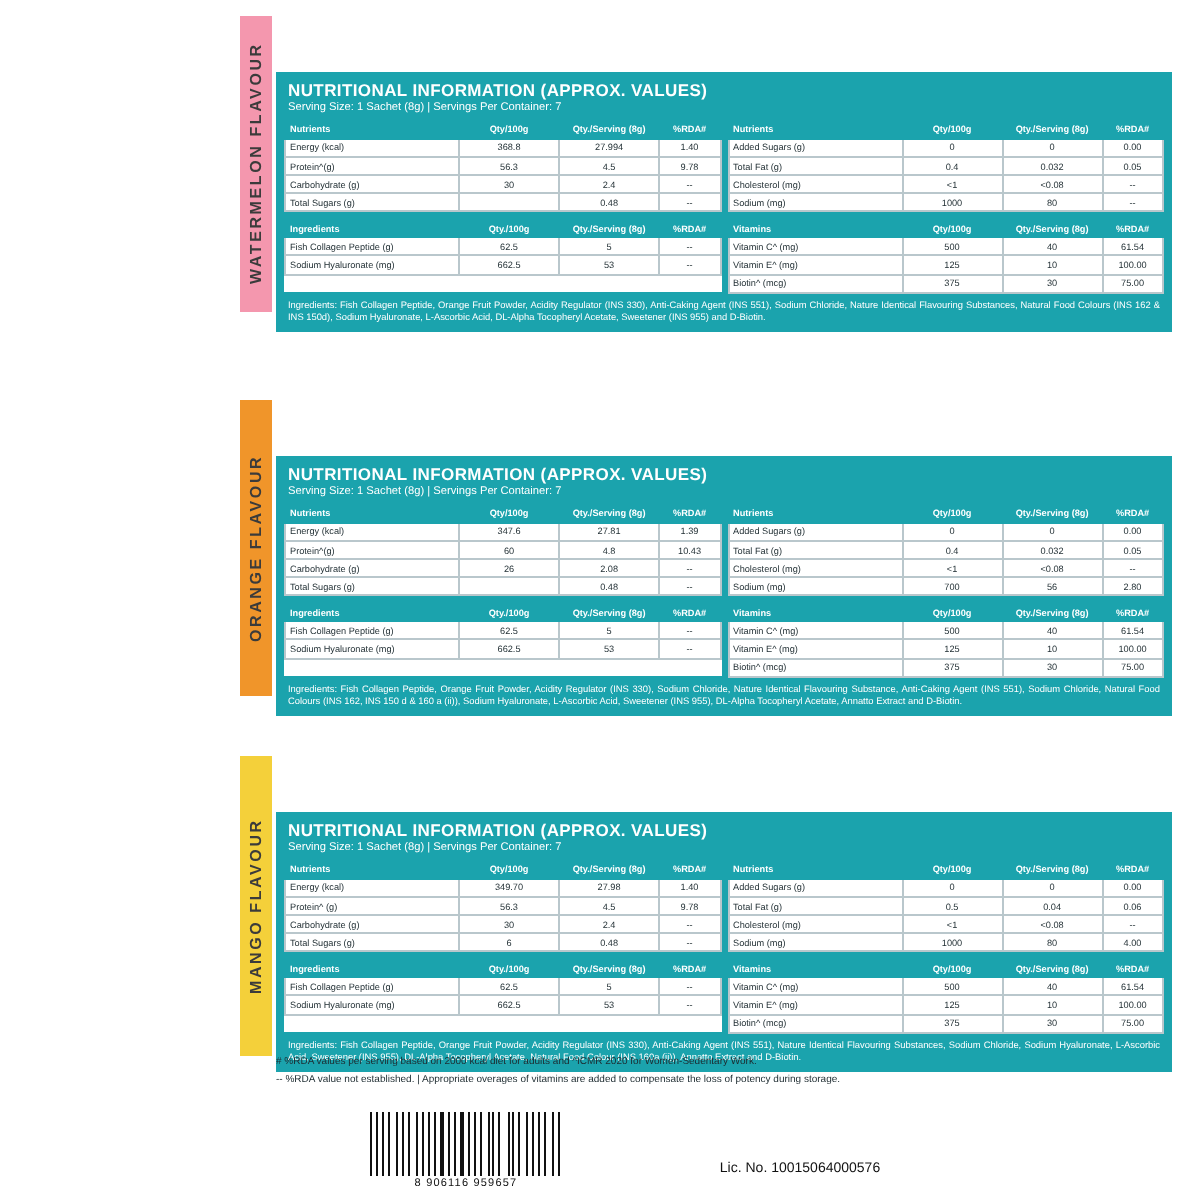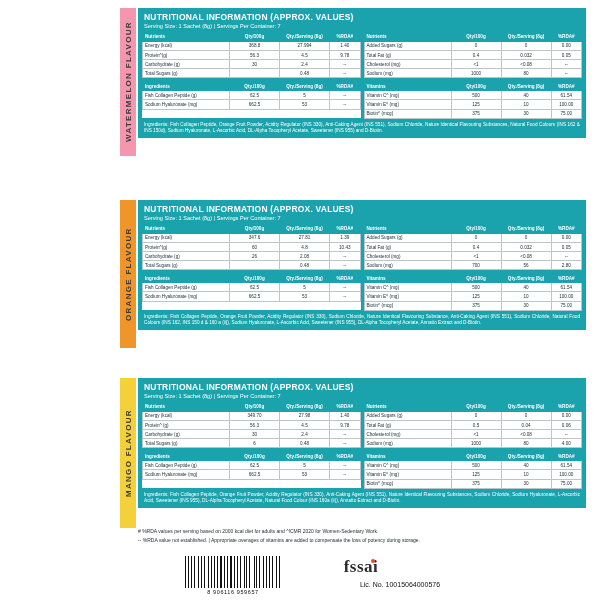--- a/index.html
+++ b/index.html
@@ -32,20 +32,21 @@
   .tab-label-or { left: 120px; top: 200px; width: 16px; height: 148px; display:flex; align-items:center; justify-content:center; }
   .tab-label-mg { left: 120px; top: 378px; width: 16px; height: 150px; display:flex; align-items:center; justify-content:center; }
 
   
   .nut-block {
     position: absolute;
     left: 138px;
     width: 448px;
     background: #1ba3ad;
     padding: 3px 4px 4px 4px;
+    margin-top: 28px;
   }
   .blk-wm { top: 8px; }
   .blk-or { top: 200px; }
   .blk-mg { top: 378px; }
 
   .nut-title {
     color: #ffffff;
     font-size: 8.5px;
     font-weight: bold;
     letter-spacing: .2px;
@@ -689,19 +690,16 @@
         <i style="width: 2px; background: rgb(17, 17, 17);"></i>
         <i style="width: 1px; background: transparent;"></i>
         <i style="width: 3px; background: rgb(17, 17, 17);"></i>
         <i style="width: 1px; background: transparent;"></i>
         <i style="width: 1px; background: rgb(17, 17, 17);"></i>
         <i style="width: 2px; background: transparent;"></i>
         <i style="width: 2px; background: rgb(17, 17, 17);"></i>
         <i style="width: 1px; background: transparent;"></i>
       </div>
     <div class="barcode-num">8  906116   959657</div>
-    <div class="fssai">
-      <span class="fssai-word">fssai</span><span class="fssai-dot"></span>
-    </div>
     <div class="lic">Lic. No. 10015064000576</div>
   </div>
 
 </div>
 
 </body></html>

